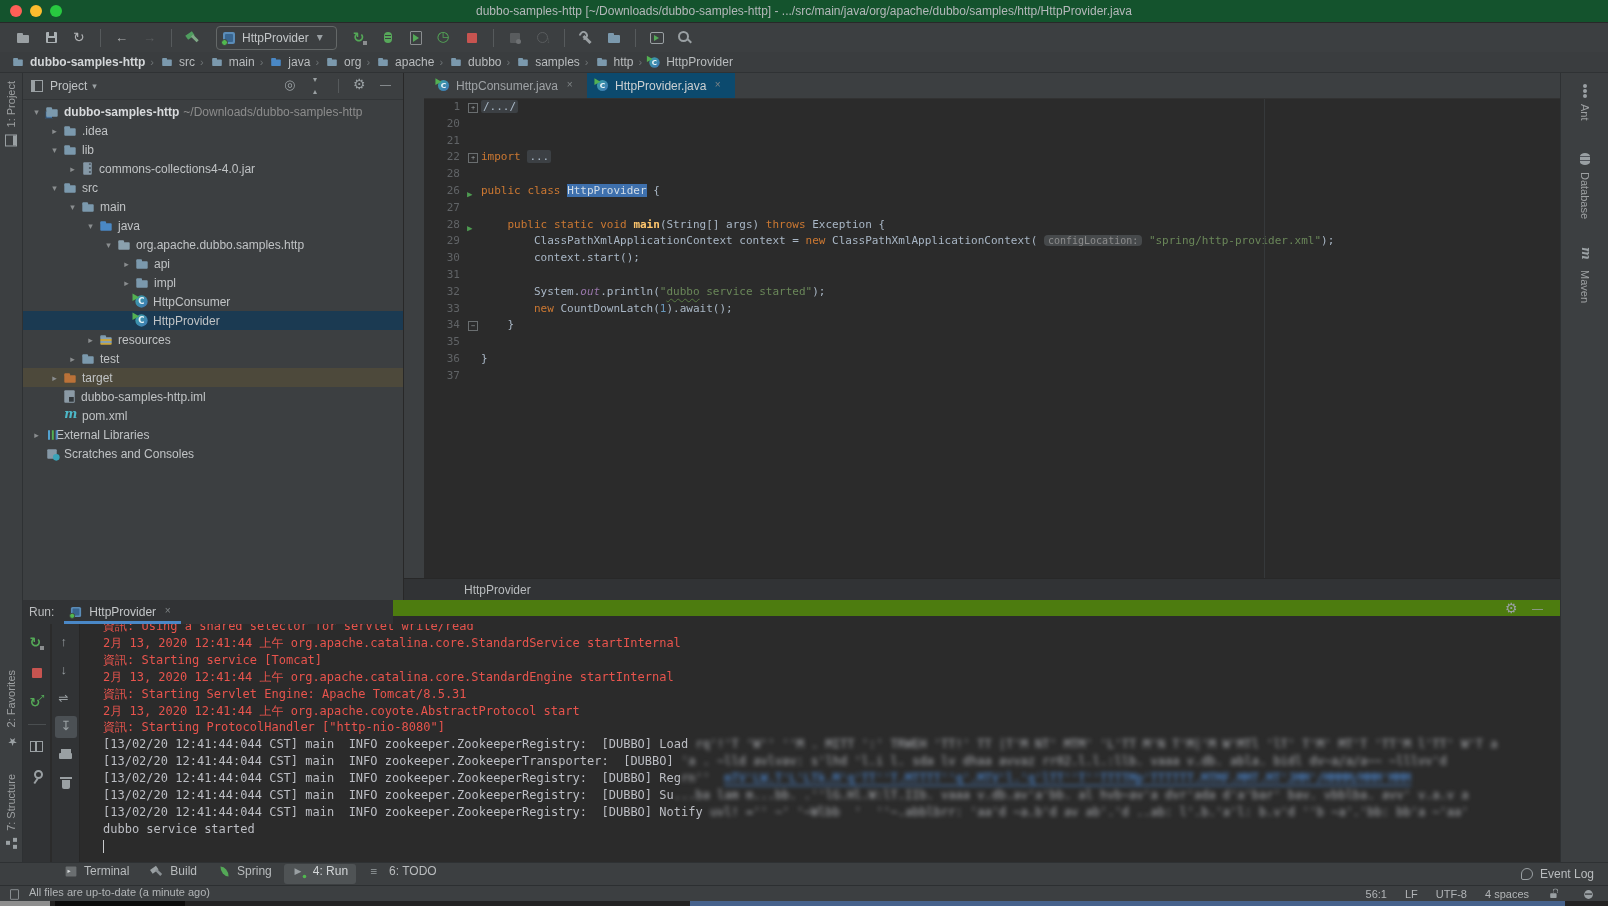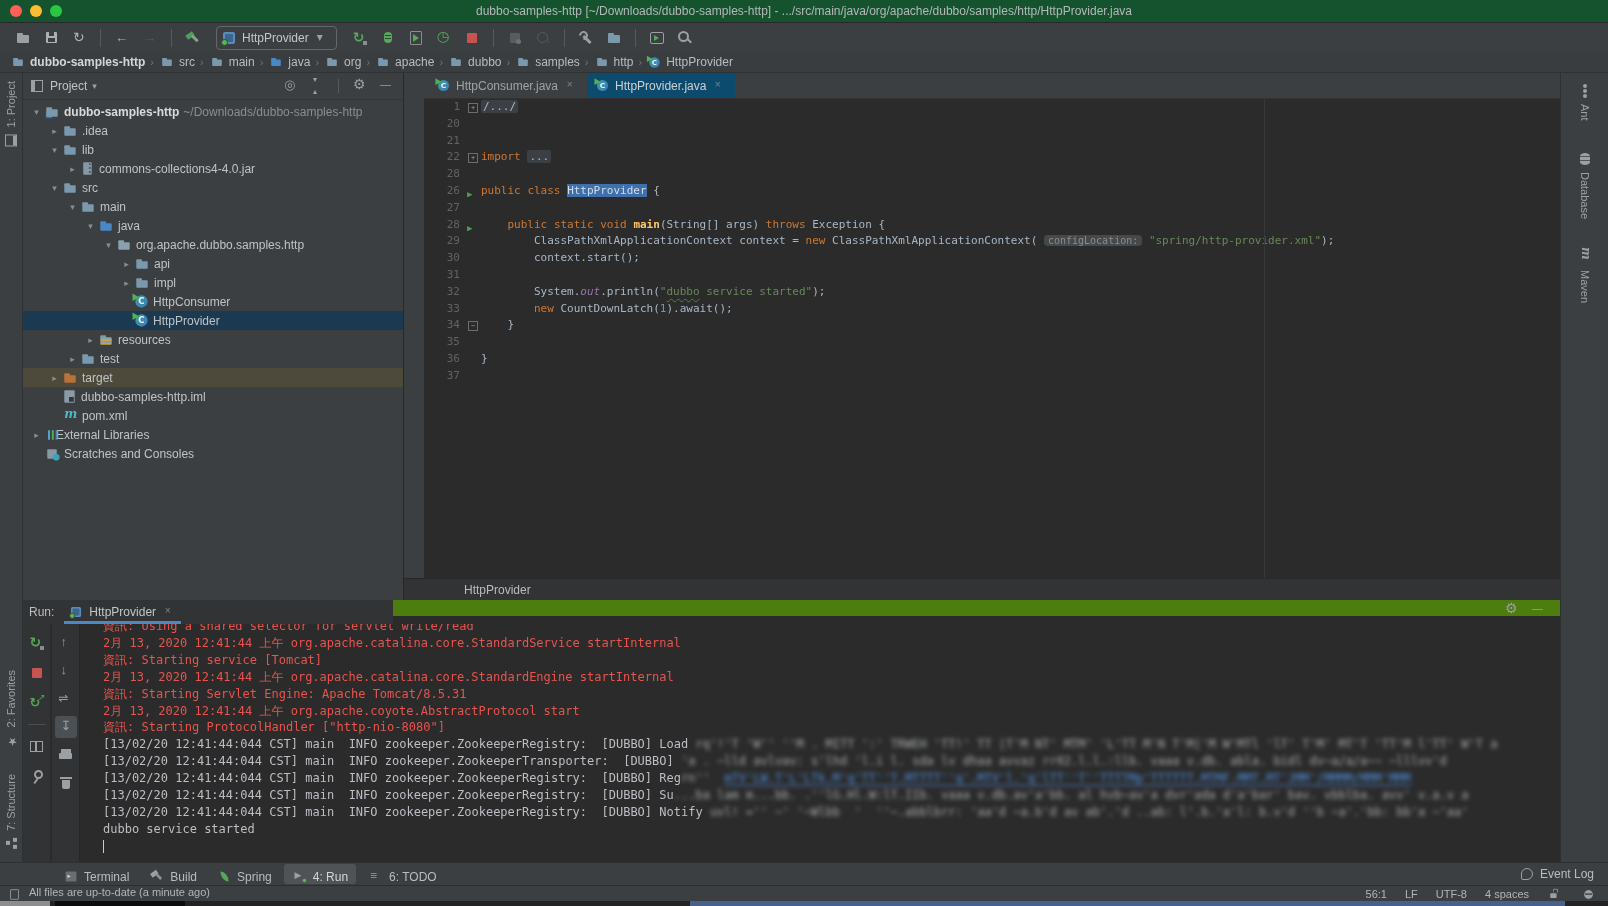--- a/index.html
+++ b/index.html
@@ -202,21 +202,21 @@
   .console{position:absolute;left:58px;top:24px;right:0;bottom:0;overflow:hidden;
      font:12px/16.9px "DejaVu Sans Mono",monospace;padding-left:22px;white-space:pre}
   .console .first{margin-top:-6px}
   .cl-red{color:#e8544d}.cl-white{color:#bcbec4}
   .cl-blur{color:#a7a9ad;filter:blur(2px)}
   .cl-blurlink{color:#4e8ddb;border-bottom:1px solid #4e8ddb;filter:blur(2px)}
   .caret{display:inline-block;width:1px;height:13px;background:#c8cacc;vertical-align:middle}
 
   .bottombar{position:absolute;left:0;top:862px;right:0;height:22px;background:#3c3f41;border-top:1px solid #2e3133;
      display:flex;align-items:center;padding-left:55px;gap:4px}
-  .bbitem{display:flex;align-items:flex-end;gap:5px;height:20px;padding:0 8px;border-radius:3px;color:#b9bcbe}
+  .bbitem{display:flex;align-items:flex-start;gap:5px;height:20px;padding:0 8px;border-radius:3px;color:#b9bcbe}
   .bbitem.active{background:#4f5355;color:#d3d6d8}
   .bbitem .ic{transform:scale(.9)}
   .bbright{margin-left:auto;display:flex;align-items:center;gap:5px;padding-right:14px;color:#b9bcbe}
 
   .statusbar{position:absolute;left:0;top:885px;right:0;height:16px;background:#3c3f41;border-top:1px solid #2c2f31;
      display:flex;align-items:center;font-size:11px;color:#b2b5b7}
   .sb-left{display:flex;align-items:flex-start;gap:6px;padding-left:6px}
   .sb-right{margin-left:auto;display:flex;align-items:center;gap:18px;padding-right:12px}
   .statusbar .ic{transform:scale(.8)}
 

